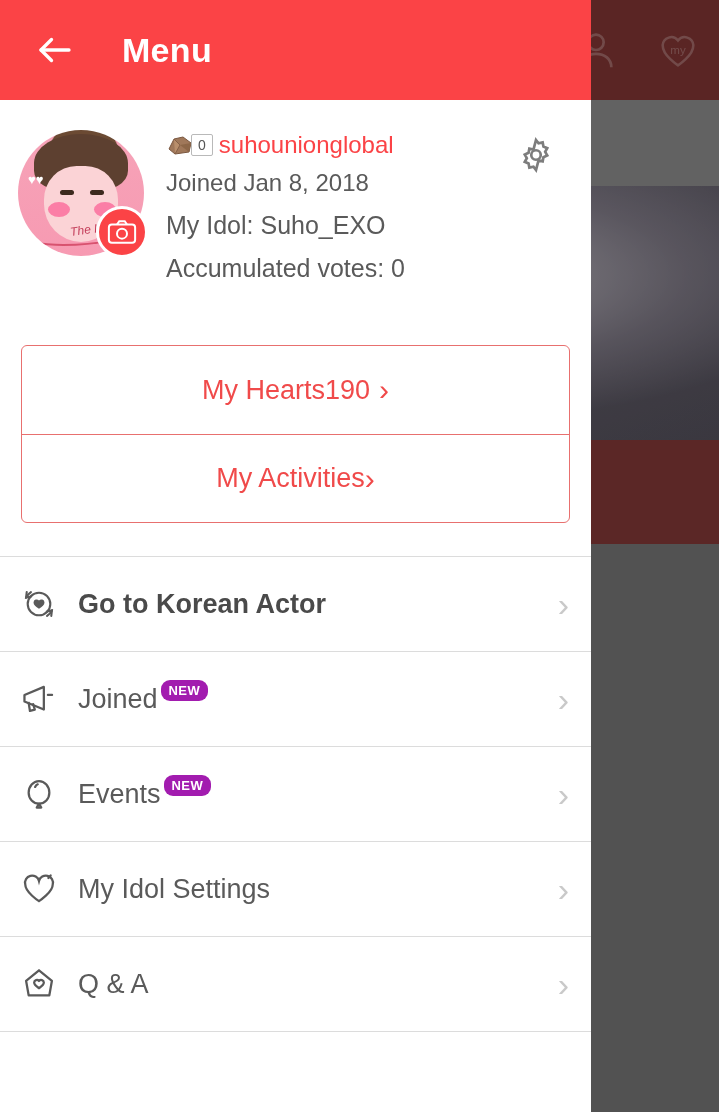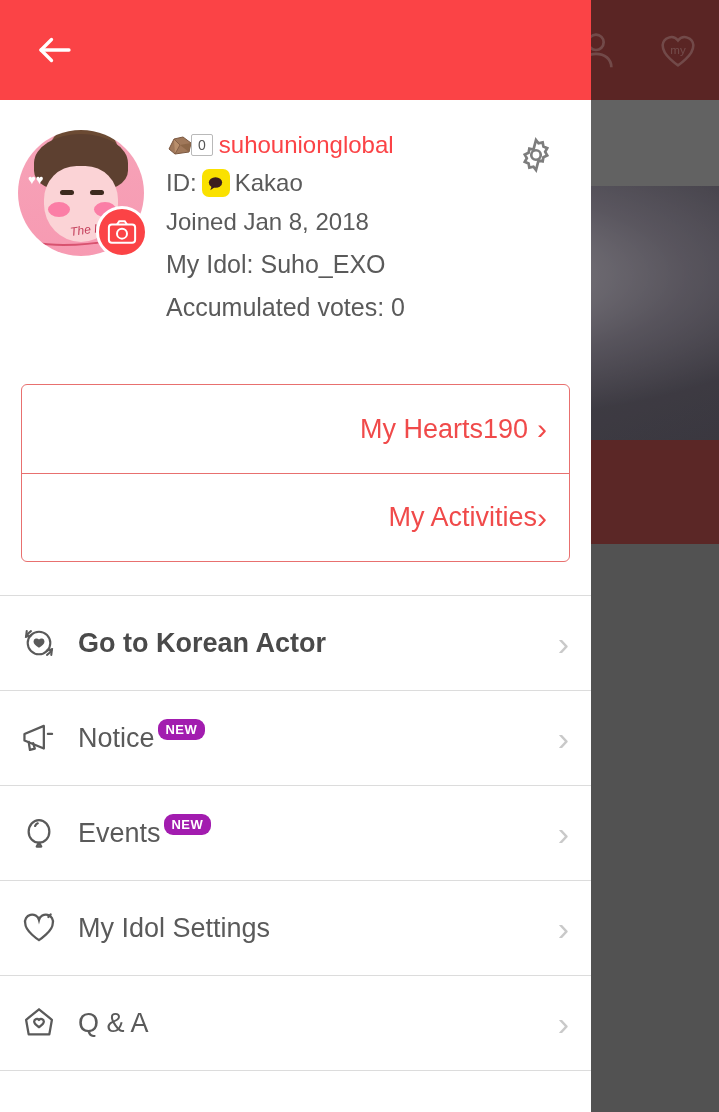--- a/index.html
+++ b/index.html
@@ -120,21 +120,21 @@
     display:inline-flex; align-items:center; justify-content:center;
   }
   .kakao-ico svg { width:19px; height:19px; }
   .info-line.wide { font-size:25px; margin-top:14px; }
 
   
   .hearts-card {
     margin:62px 21px 0 21px; border:1px solid #e8706f; border-radius:6px; overflow:hidden;
   }
   .card-row {
-    display:flex; align-items:center; justify-content:flex-end;
+    display:flex; align-items:center; justify-content:center;
     padding:0 22px; height:88px; cursor:pointer;
   }
   .card-row + .card-row { border-top:1px solid #e8706f; }
   .card-label { color:#f04a4a; font-size:27px; }
   .card-right { display:flex; align-items:center; gap:9px; color:#f04a4a; font-size:27px; }
   .card-chev { font-size:30px; line-height:1; }
 
   
   .menu-list { margin-top:33px; border-top:1px solid #dcdcdc; }
   .menu-item {
@@ -200,20 +200,21 @@
 
   <div class="drawer">
 
     <div class="drawer-header">
       <span class="back-arrow">
         <svg viewBox="0 0 24 24" fill="none" stroke="#ffffff" stroke-width="1.9" stroke-linecap="round" stroke-linejoin="round">
           <path d="M20 12H4"></path>
             <path d="M10 6l-6 6 6 6"></path>
         </svg>
       </span>
+      <span class="drawer-title">Menu</span>
     </div>
 
     <div class="profile">
       <div class="avatar-wrap">
         <div class="avatar">
           <div class="av-hair"></div>
             <div class="av-face"></div>
           <div class="av-eyeL"></div>
             <div class="av-eyeR"></div>
           <div class="av-cheekL"></div>
@@ -239,30 +240,20 @@
                 <path d="M3 15 L8 5 L17 3 L25 9 L23 18 L9 20 Z" fill="#a0785a" stroke="#7a5740" stroke-width="1"></path>
                 <path d="M8 5 L14 11 L9 20" fill="#b98f6c" stroke="#7a5740" stroke-width=".8"></path>
                 <path d="M14 11 L25 9 L23 18 Z" fill="#8d6748"></path>
               </svg>
             </span>
             <span class="rock-count">0</span>
           </span>
           <span class="username">suhounionglobal</span>
         </div>
 
-        <div class="info-line">
-          <span>ID:</span>
-          <span class="kakao-ico">
-            <svg viewBox="0 0 20 20" fill="#3b1e1e">
-              <ellipse cx="10" cy="9" rx="7" ry="5.6"></ellipse>
-              <path d="M6 13l-1.5 4 4.6-3z"></path>
-            </svg>
-          </span>
-          <span>Kakao</span>
-        </div>
 
         <div class="info-line">Joined Jan 8, 2018</div>
         <div class="info-line wide">My Idol: Suho_EXO</div>
         <div class="info-line wide">Accumulated votes: 0</div>
       </div>
 
       <span class="gear-btn">
         <svg viewBox="0 0 24 24" fill="none" stroke="#7d7d7d" stroke-width="1.7">
           <circle cx="12" cy="12" r="3"></circle>
           <path d="M12 2.5l1.6 2.1 2.6-.6.5 2.6 2.4 1.1-1.3 2.3 1.3 2.3-2.4 1.1-.5 2.6-2.6-.6L12 21.5l-1.6-2.1-2.6.6-.5-2.6-2.4-1.1L6.2 14 4.9 11.7l2.4-1.1.5-2.6 2.6.6z"></path>
@@ -307,21 +298,21 @@
 
       <div class="menu-item">
         <span class="menu-ico">
           <svg viewBox="0 0 26 26" fill="none" stroke="#5a5a5a" stroke-width="1.4" stroke-linejoin="round">
             <path d="M4 10.5 L16 5.5 L16 19.5 L4 14.5 Z"></path>
             <path d="M6.5 14.8 L7.4 20.4 L10.4 19.6 L9.2 15.6"></path>
             <path d="M18.5 10.5h2.6" stroke-linecap="round"></path>
           </svg>
         </span>
         <span class="menu-text">
-          <span class="menu-label">Notice</span>
+          <span class="menu-label">Joined</span>
           <span class="new-badge">NEW</span>
         </span>
         <span class="menu-chev">›</span>
       </div>
 
       <div class="menu-item">
         <span class="menu-ico">
           <svg viewBox="0 0 26 26" fill="none" stroke="#5a5a5a" stroke-width="1.4">
             <path d="M13 19c-3.6 0-6.4-3-6.4-6.8S9.4 5 13 5s6.4 3.4 6.4 7.2S16.6 19 13 19z"></path>
             <path d="M13 19l-1.4 2.4h2.8z" stroke-linejoin="round"></path>

